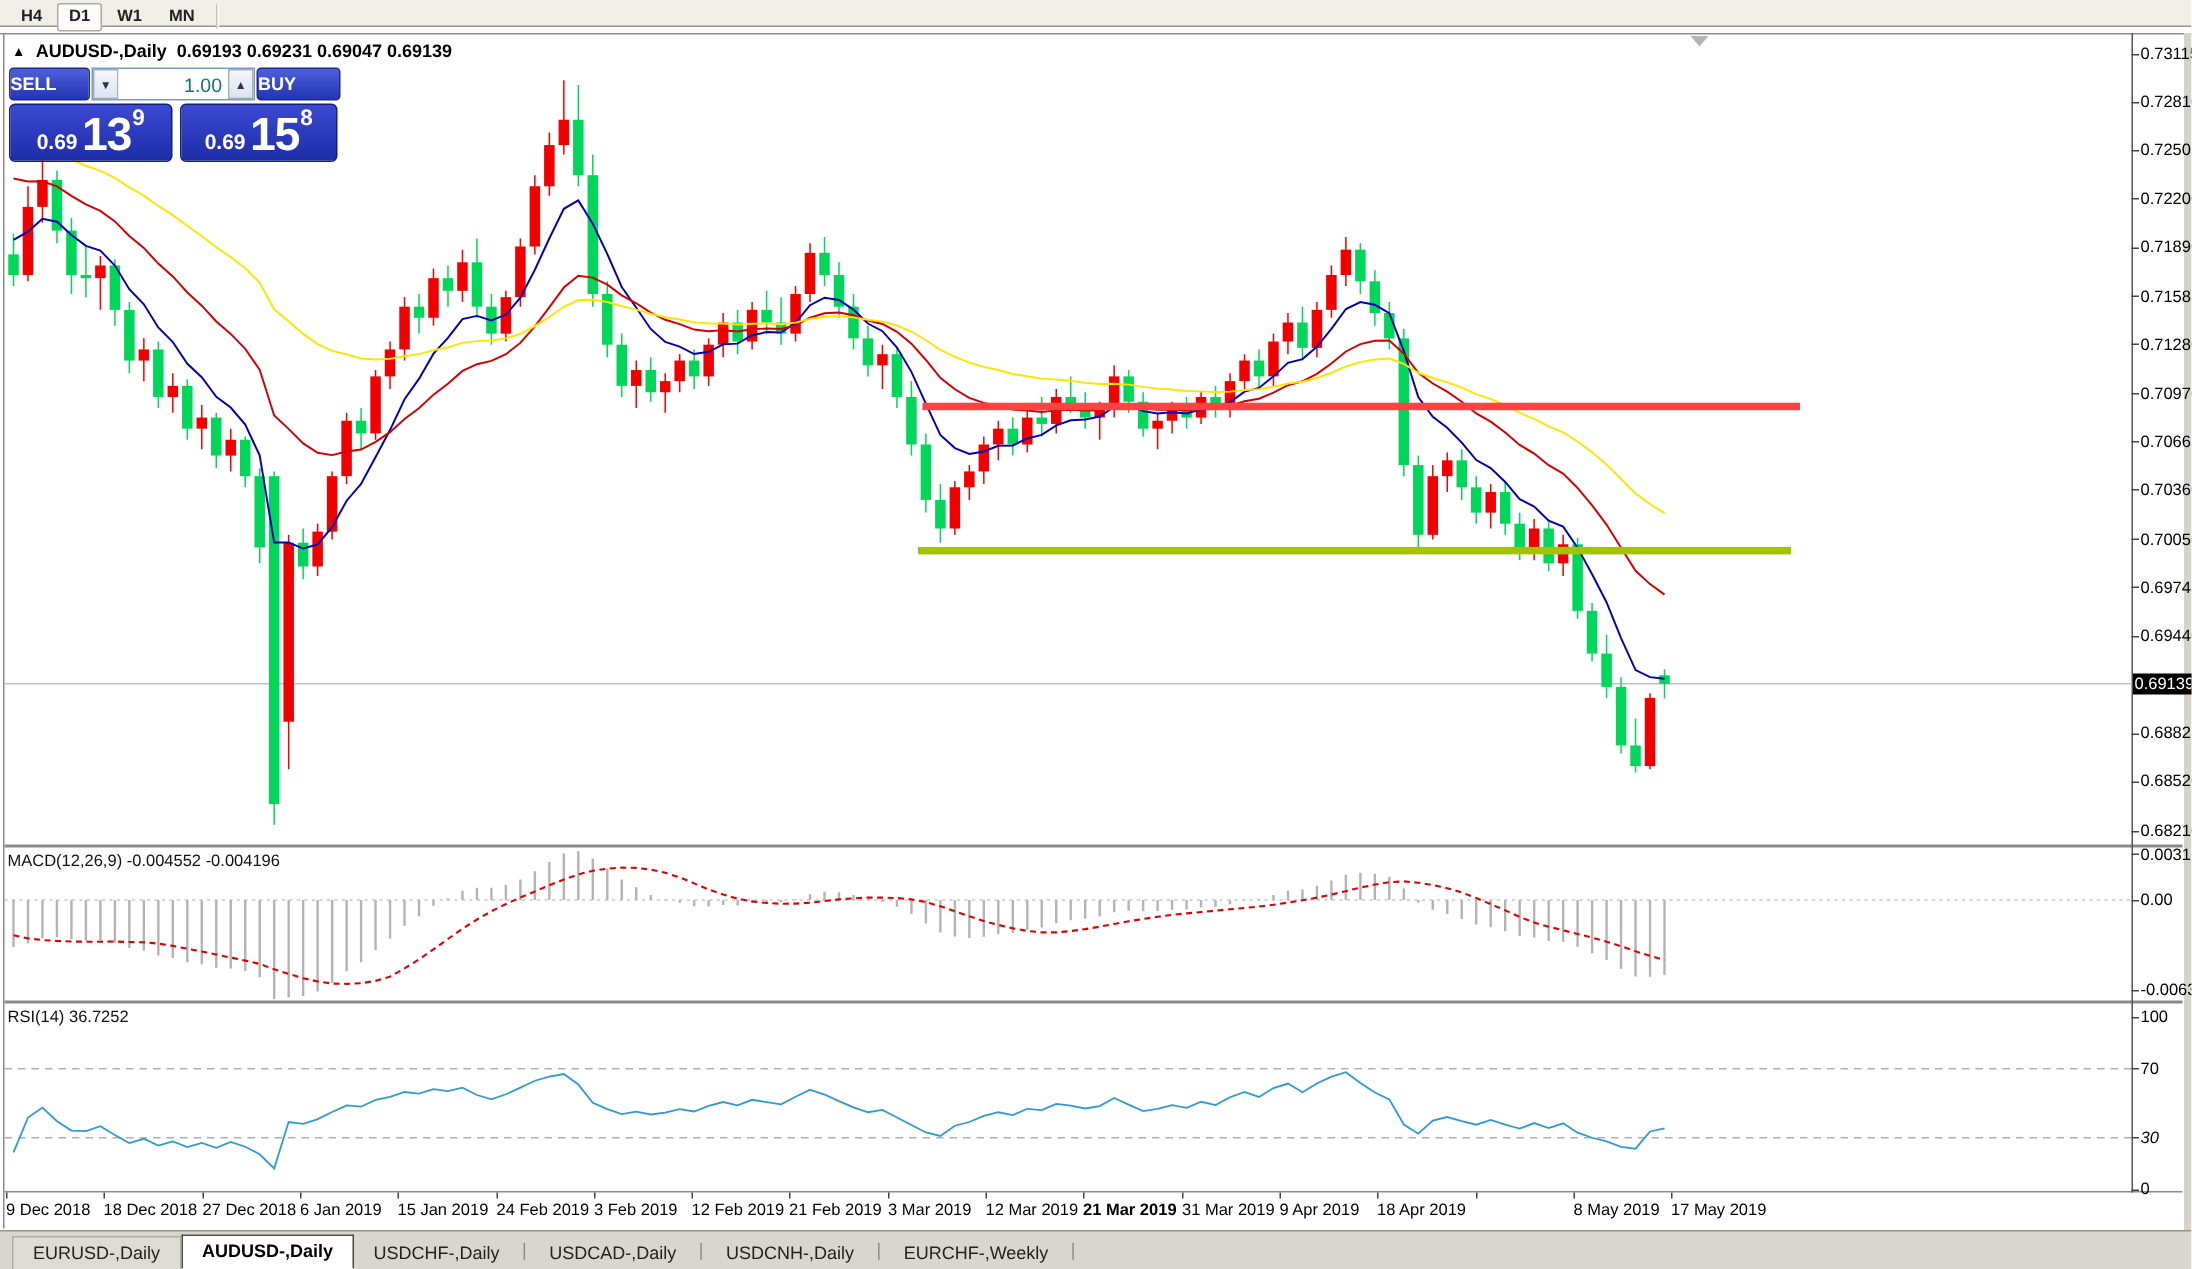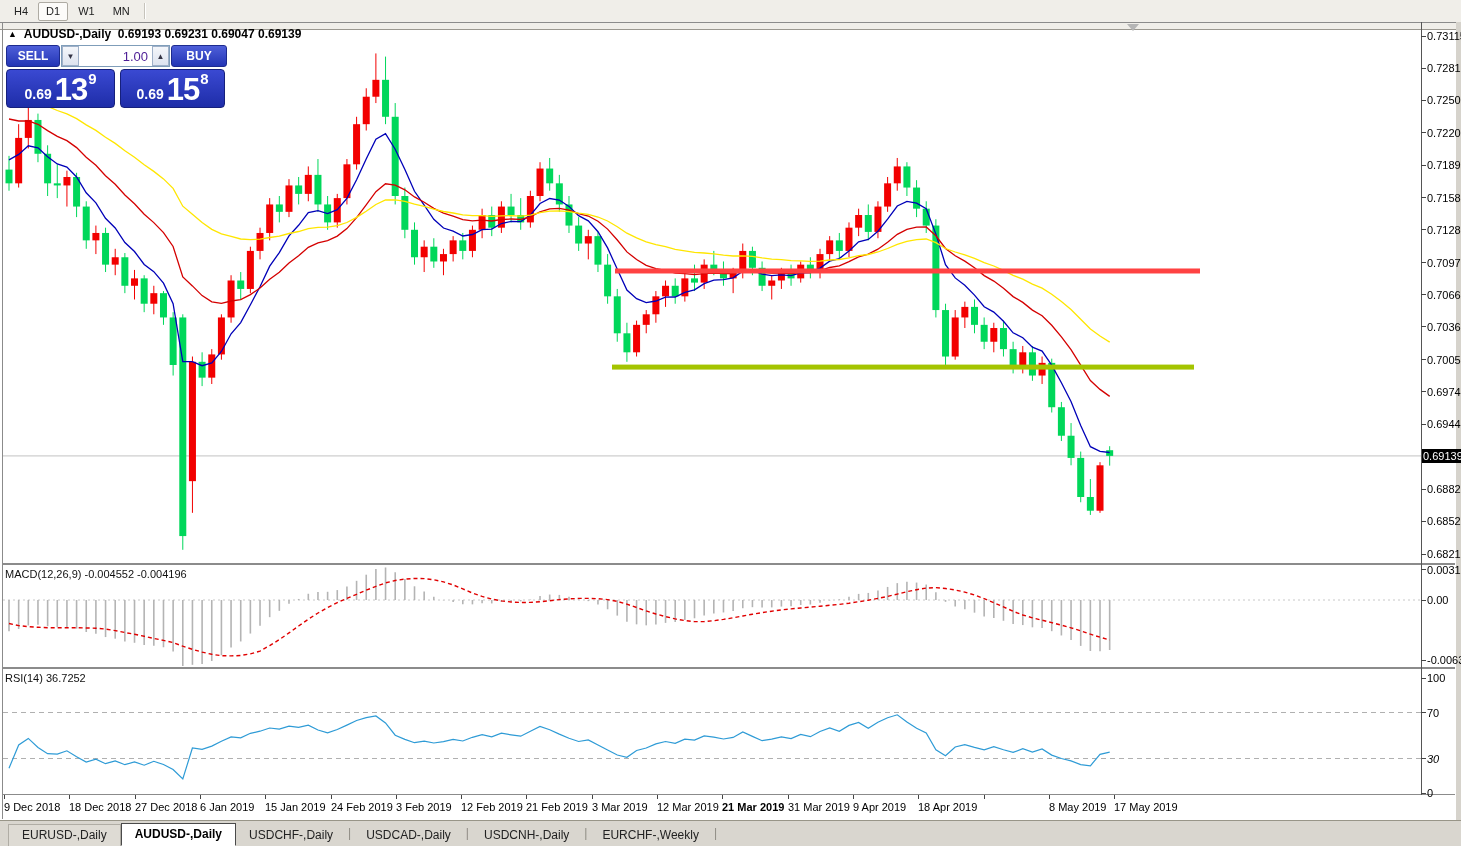--- a/index.html
+++ b/index.html
@@ -1,46 +1,46 @@
 <!DOCTYPE html>
 <html><head>
 <meta charset="utf-8">
 <style>
   html,body{margin:0;padding:0;width:1461px;height:846px;overflow:hidden;background:#fff;
     font-family:"Liberation Sans","DejaVu Sans",sans-serif;position:relative;}
   #root{position:absolute;left:0;top:0;width:1461px;height:846px;}
   
-  .toolbar{position:absolute;left:0;top:0;width:1461px;height:30px;background:#f0eee9;
-    border-bottom:1px solid #9a978f;box-sizing:border-box;}
+  .toolbar{position:absolute;left:0;top:0;width:1461px;height:18px;background:#f0eee9;
+    border-bottom:1px solid #9a978f;box-sizing:border-box;font-weight:bold;}
   .tf-btn{float:left;margin:2px 1px 0 1px;height:17px;padding:0 7px;font-size:11px;color:#222;
     line-height:17px;border:1px solid transparent;border-radius:2px;cursor:default;}
   .tf-btn:first-child{margin-left:6px;}
   .tf-btn.active{background:#fcfbf9;border:1px solid #aeaba3;}
   .tb-sep{float:left;width:1px;height:16px;margin:3px 0 0 5px;background:#c6c3bb;border-right:1px solid #fff;}
   
   .hline,.vline{position:absolute;background:#8b8b8b;}
   .right-band{position:absolute;left:1456px;top:22px;width:5px;height:798px;background:#d6d3cc;}
   
   #svgchart{position:absolute;left:0;top:0;width:1461px;height:846px;pointer-events:none;}
   .chart-canvas{position:absolute;left:3px;top:23px;width:1418px;height:771px;}
   .chart-title{position:absolute;left:8px;top:27px;font-size:12px;font-weight:700;color:#000;white-space:nowrap;}
   .chart-title .tri{font-size:9px;margin-right:4px;vertical-align:1px;}
   .shift-marker{position:absolute;left:1127px;top:24px;width:0;height:0;
     border-left:6px solid transparent;border-right:6px solid transparent;border-top:7px solid #b5b5b5;}
   
   .btn-blue{position:absolute;background:linear-gradient(#4e5fd9,#2335b5);color:#fff;font-size:12px;
-    font-weight:700;border:1px solid #1d2b8f;border-radius:3px;text-align:center;line-height:20px;cursor:pointer;}
+    font-weight:700;border:1px solid #1d2b8f;border-radius:3px;text-align:left;line-height:20px;cursor:pointer;}
   .sell-btn{left:6px;top:45px;width:52px;height:20px;}
   .buy-btn{left:171px;top:45px;width:54px;height:20px;}
   .vol-box{position:absolute;left:61px;top:45px;width:107px;height:20px;background:#fff;
     border:1px solid #7f9db9;display:flex;align-items:stretch;}
   .vol-step{width:15px;background:linear-gradient(#f4f6fa,#dde3ef);border:1px solid #9fb0c8;
     font-size:8px;color:#334;display:flex;align-items:center;justify-content:center;cursor:pointer;}
   .vol-input{flex:1;border:none;outline:none;font-size:13px;text-align:right;padding:0 4px 0 0;
-    font-family:"Liberation Sans",sans-serif;color:#4c1d95;min-width:0;}
+    font-family:"Liberation Sans",sans-serif;color:#0f766e;min-width:0;}
   .price-pane{position:absolute;top:69px;height:39px;border-radius:4px;color:#fff;
     background:linear-gradient(#3a49d2,#1e2da8);border:1px solid #16207c;box-sizing:border-box;
     display:flex;align-items:flex-end;justify-content:center;padding-bottom:3px;cursor:pointer;}
   .pp-left{left:6px;width:109px;}
   .pp-right{left:120px;width:105px;}
   .p-small{font-size:14px;font-weight:700;line-height:20px;margin-right:3px;}
   .p-big{font-size:31px;font-weight:700;line-height:28px;letter-spacing:-1px;}
   .p-sup{font-size:15px;font-weight:700;line-height:15px;margin-left:1px;align-self:flex-start;margin-top:1px;}
   
   .pl{position:absolute;left:1427px;font-size:11px;color:#000;line-height:12px;white-space:nowrap;}

